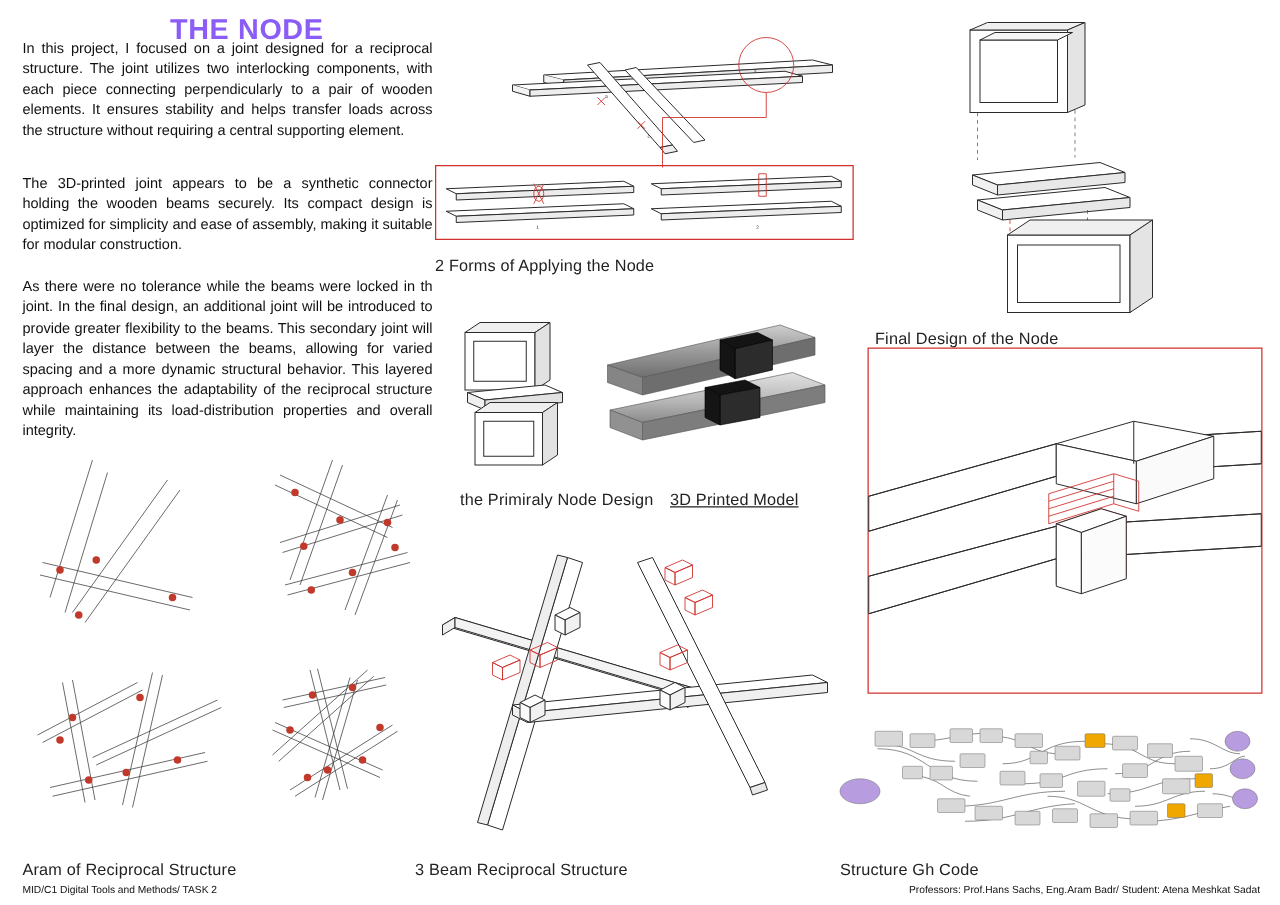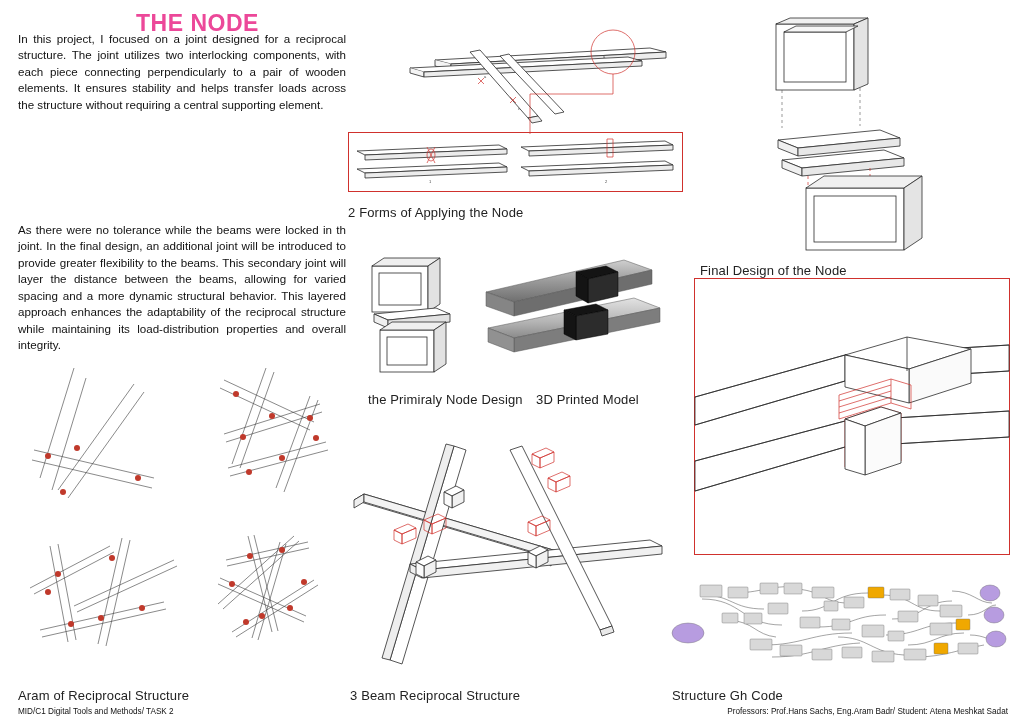--- a/index.html
+++ b/index.html
@@ -22,21 +22,21 @@
   }
 
   
   #poster-title {
     position: absolute;
     left: 136px;
     top: 10px;
     font-size: 23px;
     font-weight: bold;
     letter-spacing: 0.5px;
-    color: #ec4899;
+    color: #8b5cf6;
   }
 
   
   .body-col {
     position: absolute;
     left: 18px;
     width: 328px;
     font-size: 11.6px;
     line-height: 1.42;
     text-align: justify;
@@ -93,20 +93,21 @@
   .tiny-lab { font-size: 4px; fill: #444; font-family: "Liberation Sans", sans-serif; }
 </style>
 </head>
 <body>
 
 <div class="poster">
 
   <div id="poster-title">THE NODE</div>
 
   <div class="body-col" id="para-1">In this project, I focused on a joint designed for a reciprocal structure. The joint utilizes two interlocking components, with each piece connecting perpendicularly to a pair of wooden elements. It ensures stability and helps transfer loads across the structure without requiring a central supporting element.</div>
+  <div class="body-col" id="para-2">The 3D-printed joint appears to be a synthetic connector holding the wooden beams securely. Its compact design is optimized for simplicity and ease of assembly, making it suitable for modular construction.</div>
   <div class="body-col" id="para-3">As there were no tolerance while the beams were locked in th joint. In the final design, an additional joint will be introduced to provide greater flexibility to the beams. This secondary joint will layer the distance between the beams, allowing for varied spacing and a more dynamic structural behavior. This layered approach enhances the adaptability of the reciprocal structure while maintaining its load-distribution properties and overall integrity.</div>
 
   <div class="fig" style="left:350px; top:22px; width:335px; height:110px;">
     <svg width="335" height="110" viewBox="0 0 335 110">
 
       <g class="ln">
         <path d="M85 38 L300 26 L316 30 L101 42 Z" fill="#fff"></path>
         <path d="M85 38 L85 44 L101 48 L101 42" fill="#f4f4f4"></path>
         <path d="M101 42 L316 30 L316 36 L101 48 Z" fill="#ededed"></path>
       </g>
@@ -258,21 +259,21 @@
       <g>
         <path d="M92 20 L122 14 L134 20 L104 27 Z" class="blk"></path>
         <path d="M104 27 L134 20 L134 44 L104 51 Z" class="blk2"></path>
         <path d="M92 20 L92 44 L104 51 L104 27 Z" class="blk"></path>
         <path d="M80 58 L112 52 L124 58 L92 64 Z" class="blk"></path>
         <path d="M92 64 L124 58 L124 82 L92 88 Z" class="blk2"></path>
         <path d="M80 58 L80 82 L92 88 L92 64 Z" class="blk"></path>
       </g>
     </svg>
   </div>
-  <div class="caption" style="left:536px; top:392px;">3D Printed Model</div>
+  <div class="caption" style="left:536px; top:392px;text-decoration:underline;">3D Printed Model</div>
 
   <div class="fig redbox" style="left:694px; top:278px; width:316px; height:277px;">
     <svg width="314" height="275" viewBox="0 0 314 275">
       <g class="ln">
 
         <path d="M0 118 L150 76 L314 66 L314 92 L150 102 L0 146 Z" fill="#fff"></path>
         <path d="M0 118 L150 76 L314 66"></path>
         <path d="M0 146 L150 102 L314 92"></path>
         <path d="M150 76 L150 102"></path>
 
@@ -441,21 +442,21 @@
         <path d="M178 112 L190 106 L198 110 L186 116 Z" fill="#fff"></path>
         <path d="M186 116 L198 110 L198 122 L186 128 Z" fill="#f1f1f1"></path>
         <path d="M178 112 L178 124 L186 128 L186 116 Z" fill="#fbfbfb"></path>
 
         <path d="M66 122 L78 116 L86 120 L74 126 Z" fill="#fff"></path>
         <path d="M74 126 L86 120 L86 132 L74 138 Z" fill="#f1f1f1"></path>
         <path d="M66 122 L66 134 L74 138 L74 126 Z" fill="#fbfbfb"></path>
       </g>
     </svg>
   </div>
-  <div class="caption" style="left:350px; top:688px;">3 Beam Reciprocal Structure</div>
+  <div class="caption" style="left:332px; top:688px;">3 Beam Reciprocal Structure</div>
 
   <div class="fig" style="left:672px; top:575px; width:340px; height:100px;">
     <svg width="340" height="100" viewBox="0 0 340 100">
 
       <g class="gh-wire">
         <path d="M30 20 C60 20 60 34 92 34"></path>
         <path d="M30 24 C70 24 70 50 110 50"></path>
         <path d="M60 18 C90 18 96 10 126 12"></path>
         <path d="M120 14 C150 14 150 28 176 28"></path>
         <path d="M130 36 C160 36 160 18 196 18"></path>

